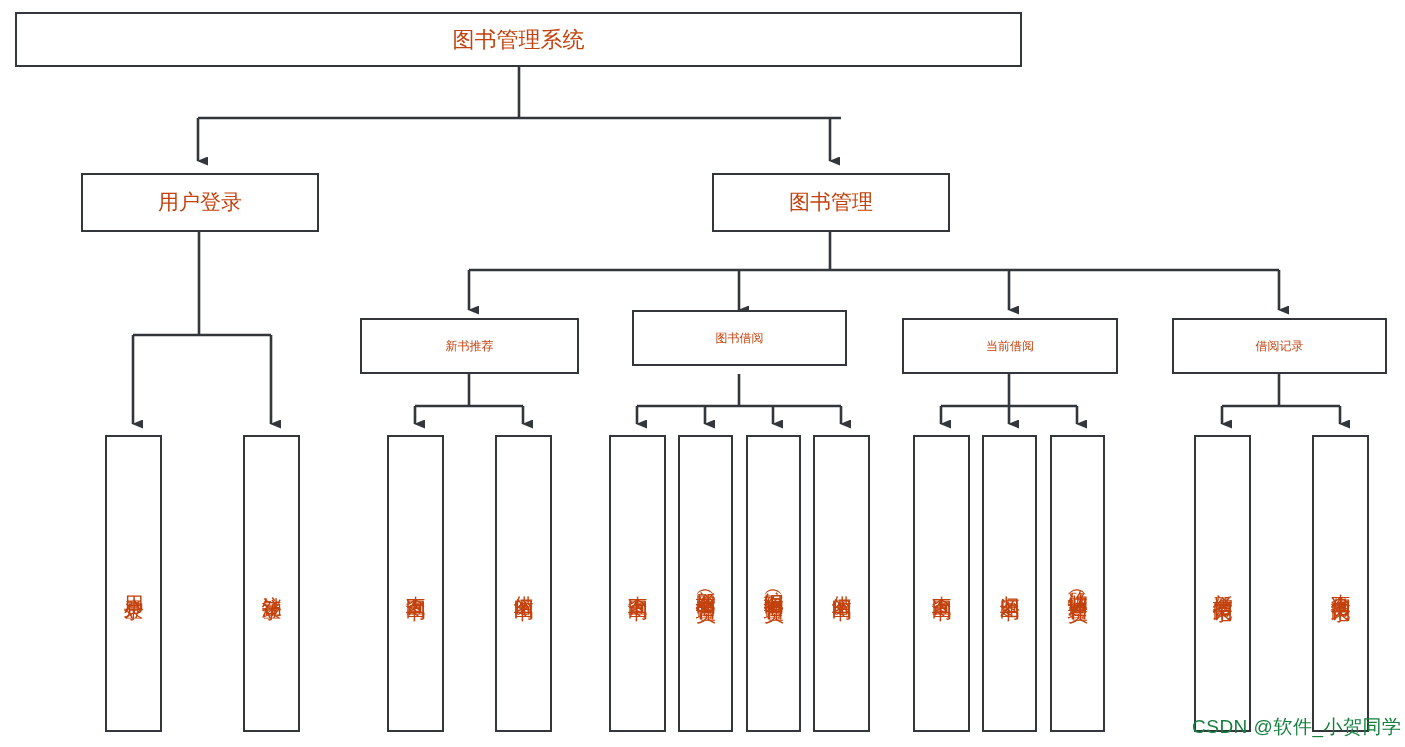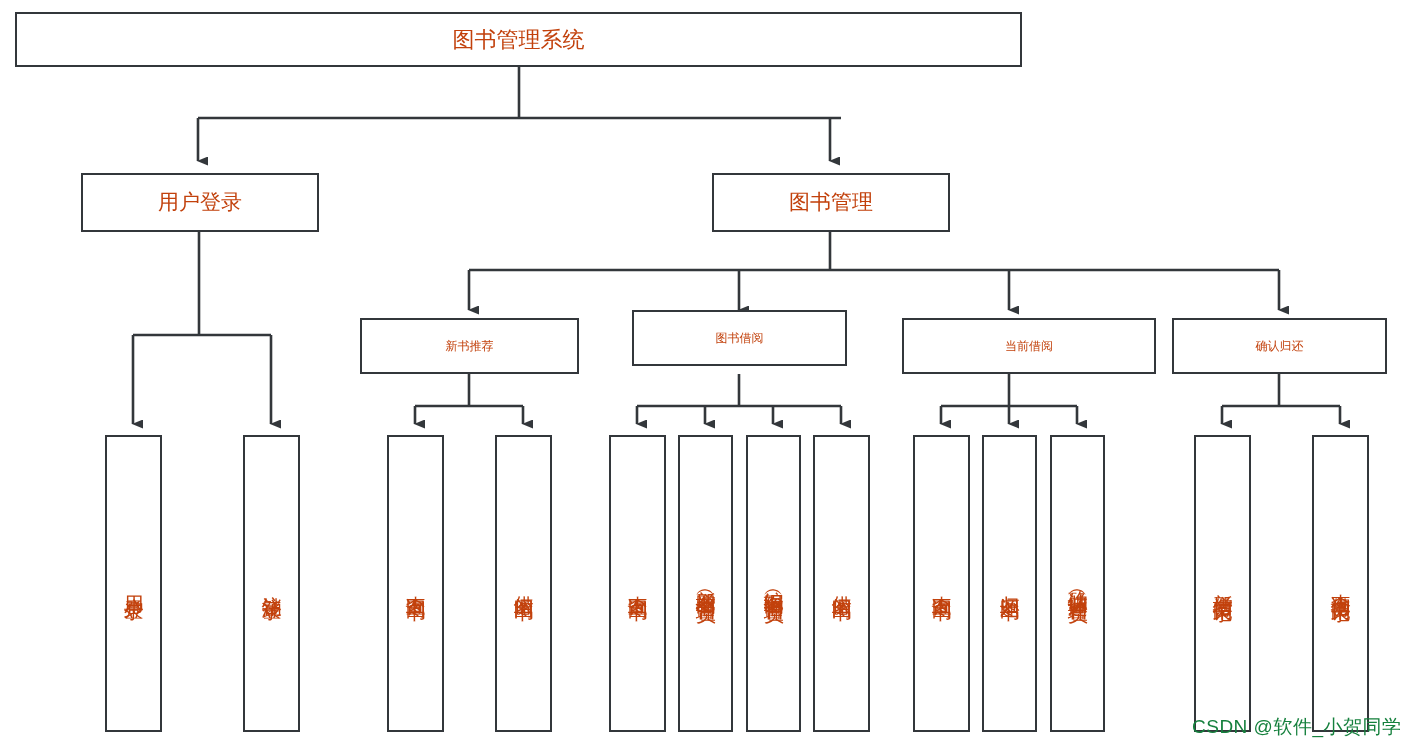--- a/index.html
+++ b/index.html
@@ -135,25 +135,25 @@
   <div class="node level1" style="left:712px; top:173px; width:238px; height:59px;">
     <span>图书管理</span>
   </div>
 
   <div class="node level2" style="left:360px; top:318px; width:219px; height:56px;">
     <span>新书推荐</span>
   </div>
   <div class="node level2" style="left:632px; top:310px; width:215px; height:56px;">
     <span>图书借阅</span>
   </div>
-  <div class="node level2" style="left:902px; top:318px; width:254px; height:56px;">
+  <div class="node level2" style="left:902px; top:318px; width:216px; height:56px;">
     <span>当前借阅</span>
   </div>
   <div class="node level2" style="left:1172px; top:318px; width:215px; height:56px;">
-    <span>确认归还</span>
+    <span>借阅记录</span>
   </div>
 
   <div class="node leaf" style="left:105px; top:435px; width:57px; height:297px;">
     <span class="leaf-text">用户登录</span>
   </div>
   <div class="node leaf" style="left:243px; top:435px; width:57px; height:297px;">
     <span class="leaf-text">注销登录</span>
   </div>
 
   <div class="node leaf" style="left:387px; top:435px; width:57px; height:297px;">

